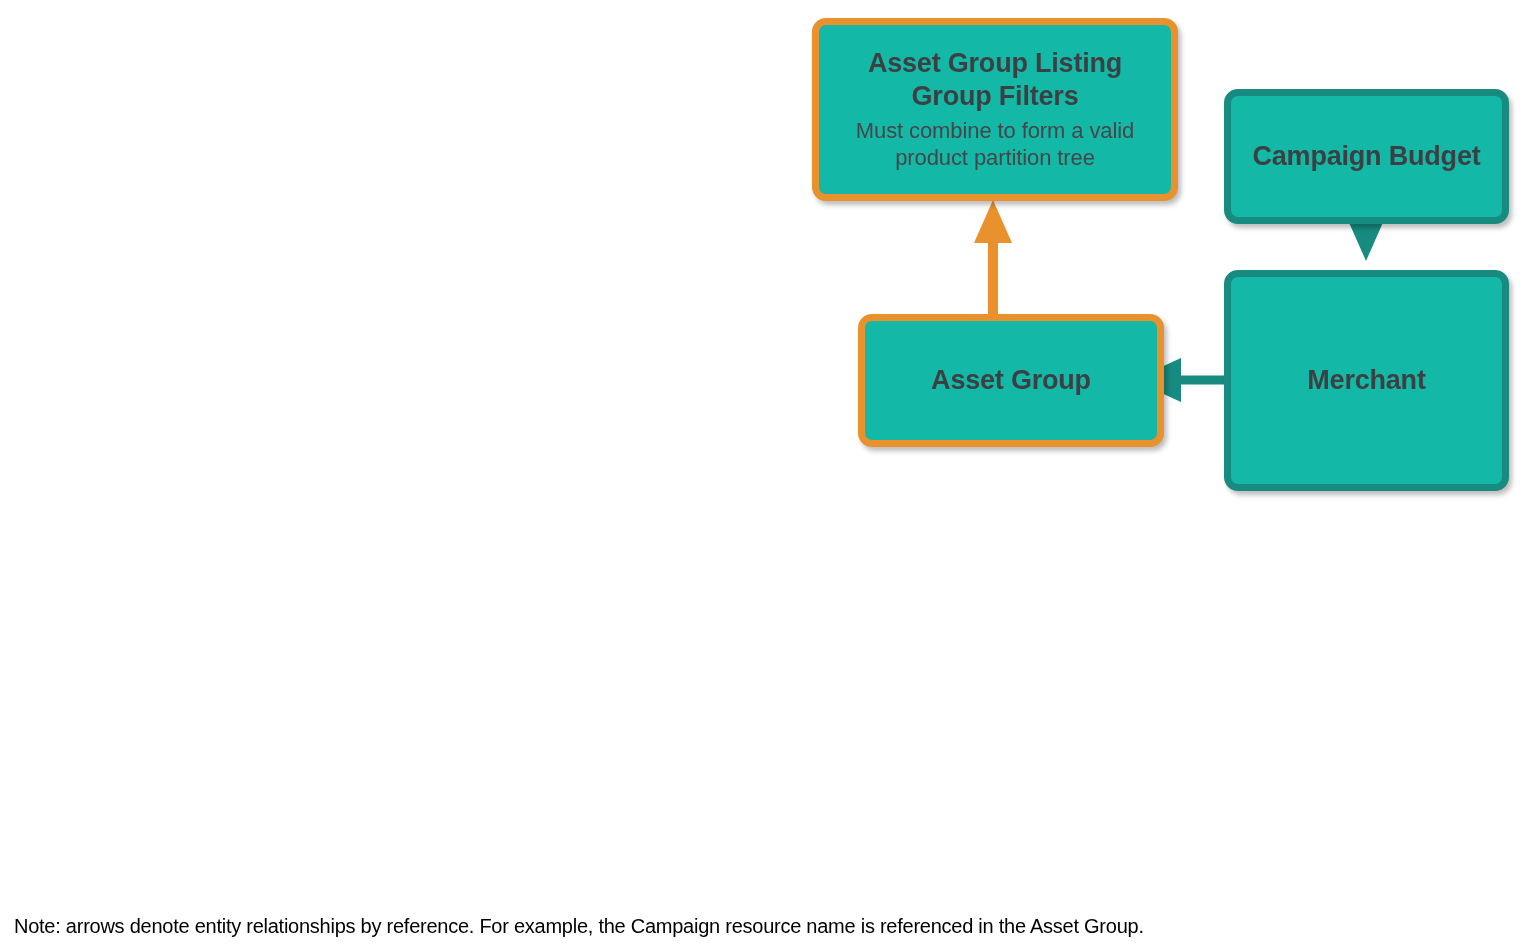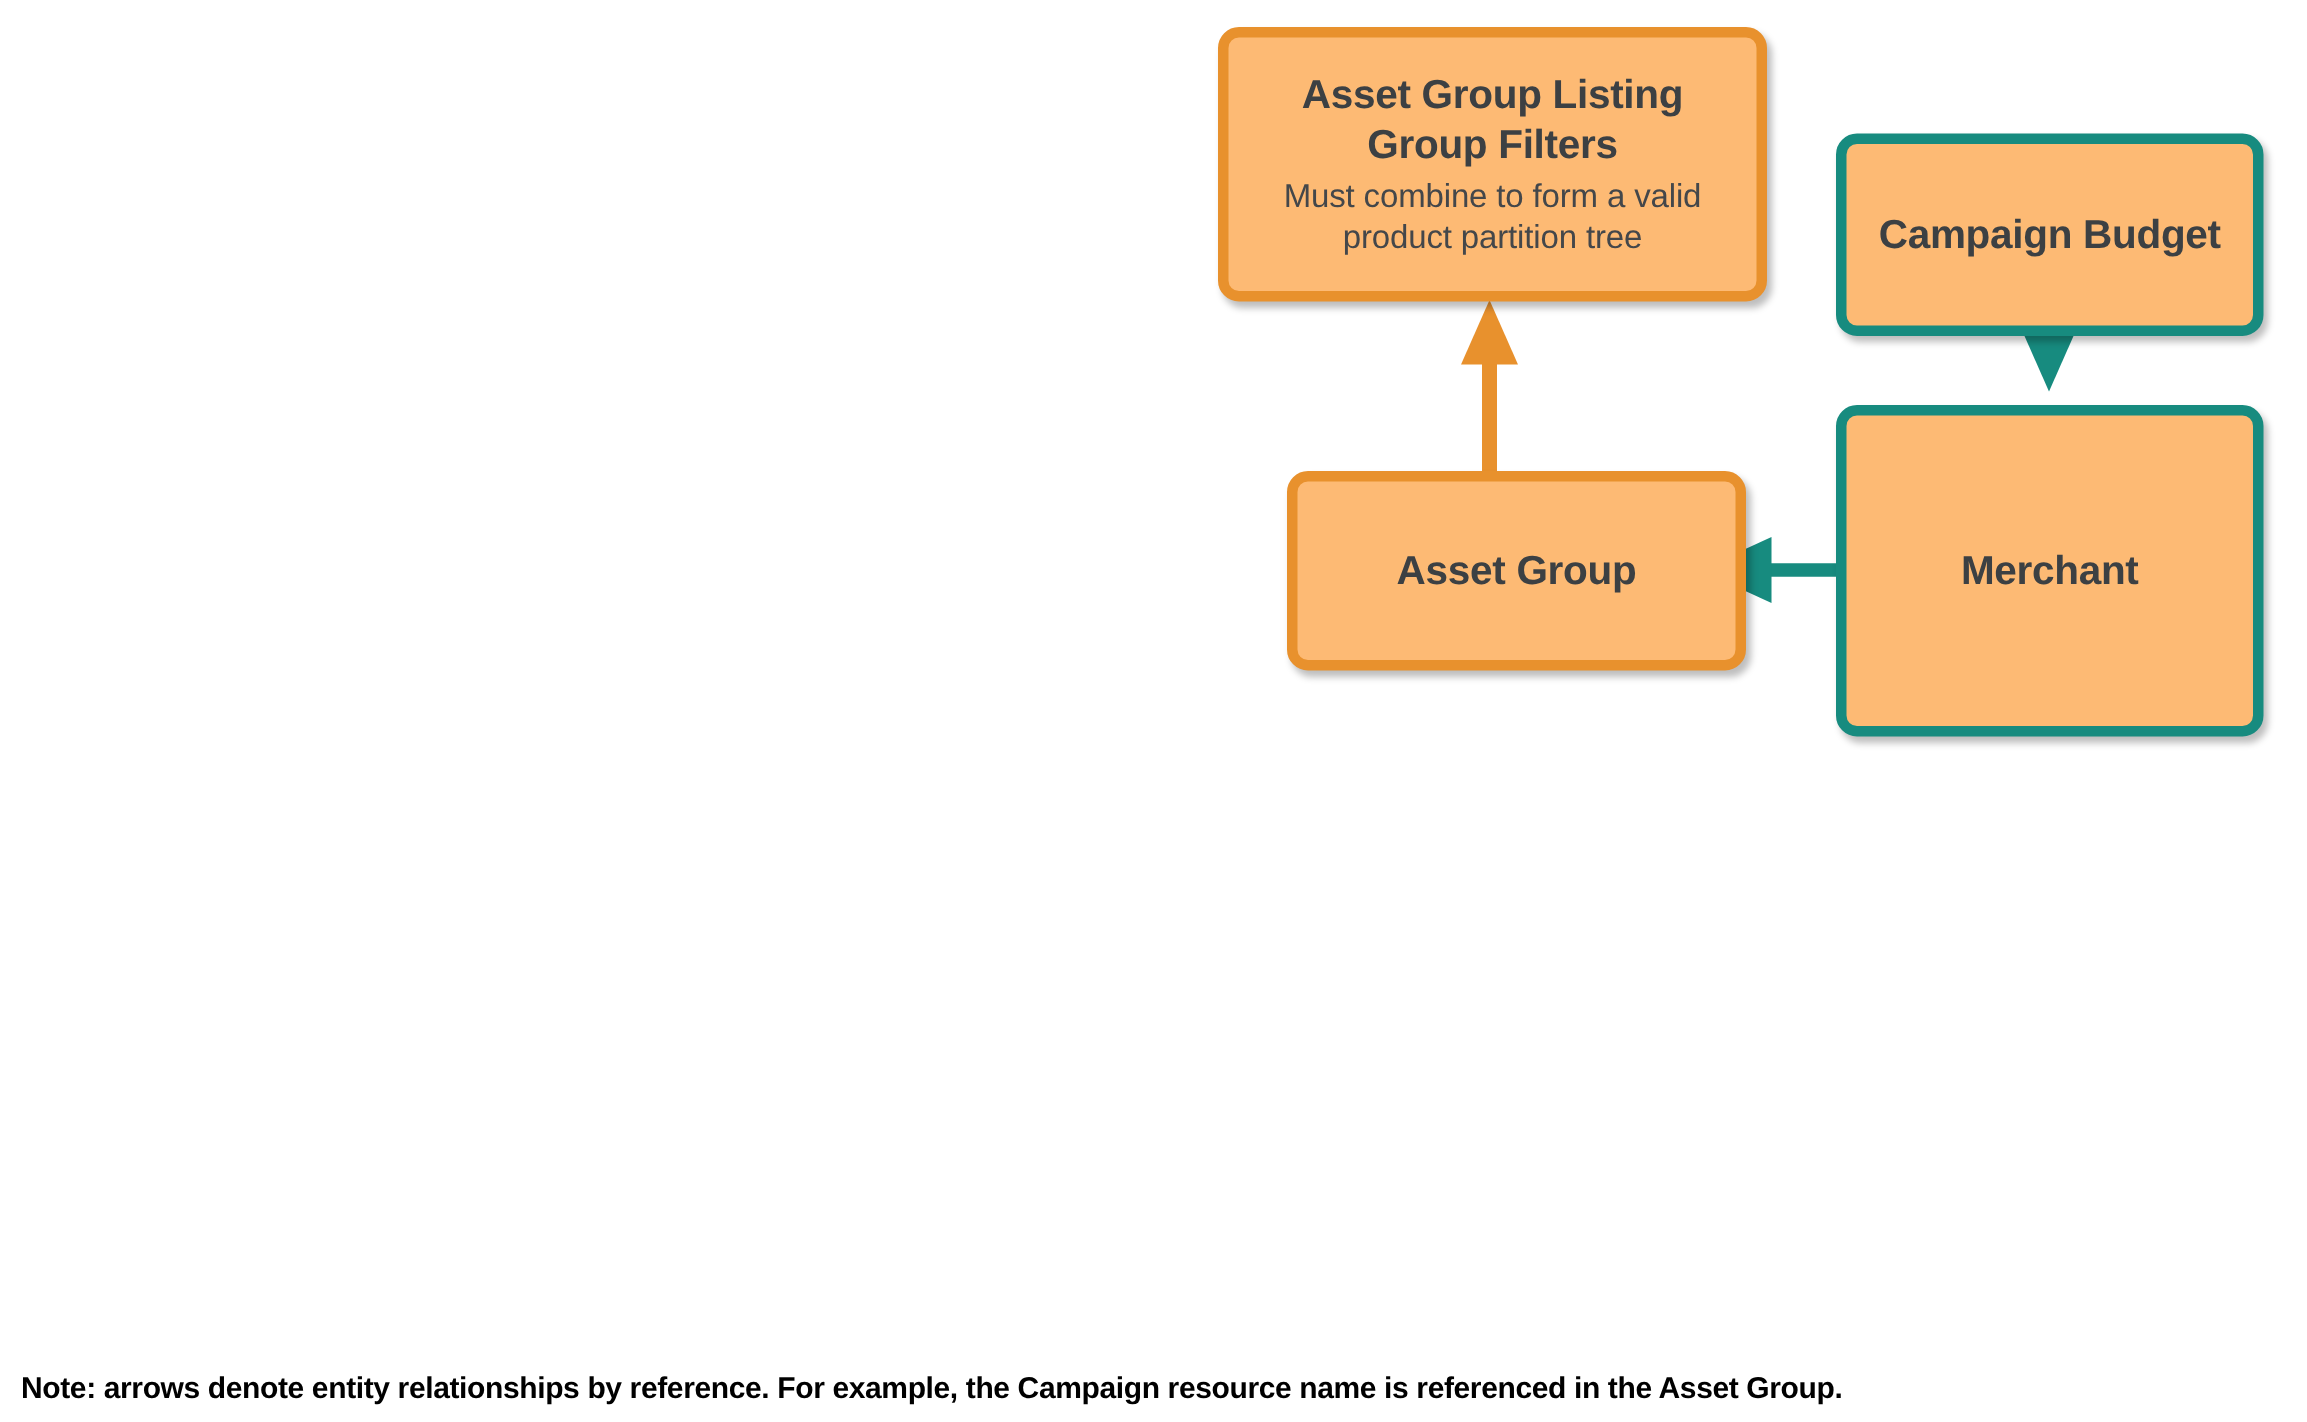--- a/index.html
+++ b/index.html
@@ -16,21 +16,21 @@
   }
   #diagram-canvas {
     position: absolute;
     left: 0; top: 0;
     width: 1538px;
     height: 948px;
   }
   .node {
     position: absolute;
     box-sizing: border-box;
-    background: #fdba74;
+    background: #14b8a6;
     border-style: solid;
     border-width: 7px;
     border-radius: 14px;
     box-shadow: 3px 4px 5px rgba(0,0,0,0.26);
     display: flex;
     flex-direction: column;
     align-items: center;
     justify-content: center;
     text-align: center;
     padding: 4px 10px;
@@ -67,21 +67,21 @@
     width: 1538px; height: 948px;
     pointer-events: none;
   }
 
   
   #footer-note {
     position: absolute;
     left: 14px;
     top: 915px;
     font-size: 20px;
-    font-weight: bold;
+    font-weight: normal;
     color: #000000;
     letter-spacing: -0.25px;
     white-space: nowrap;
   }
 </style>
 </head>
 <body>
 
 <div id="diagram-canvas">
 

